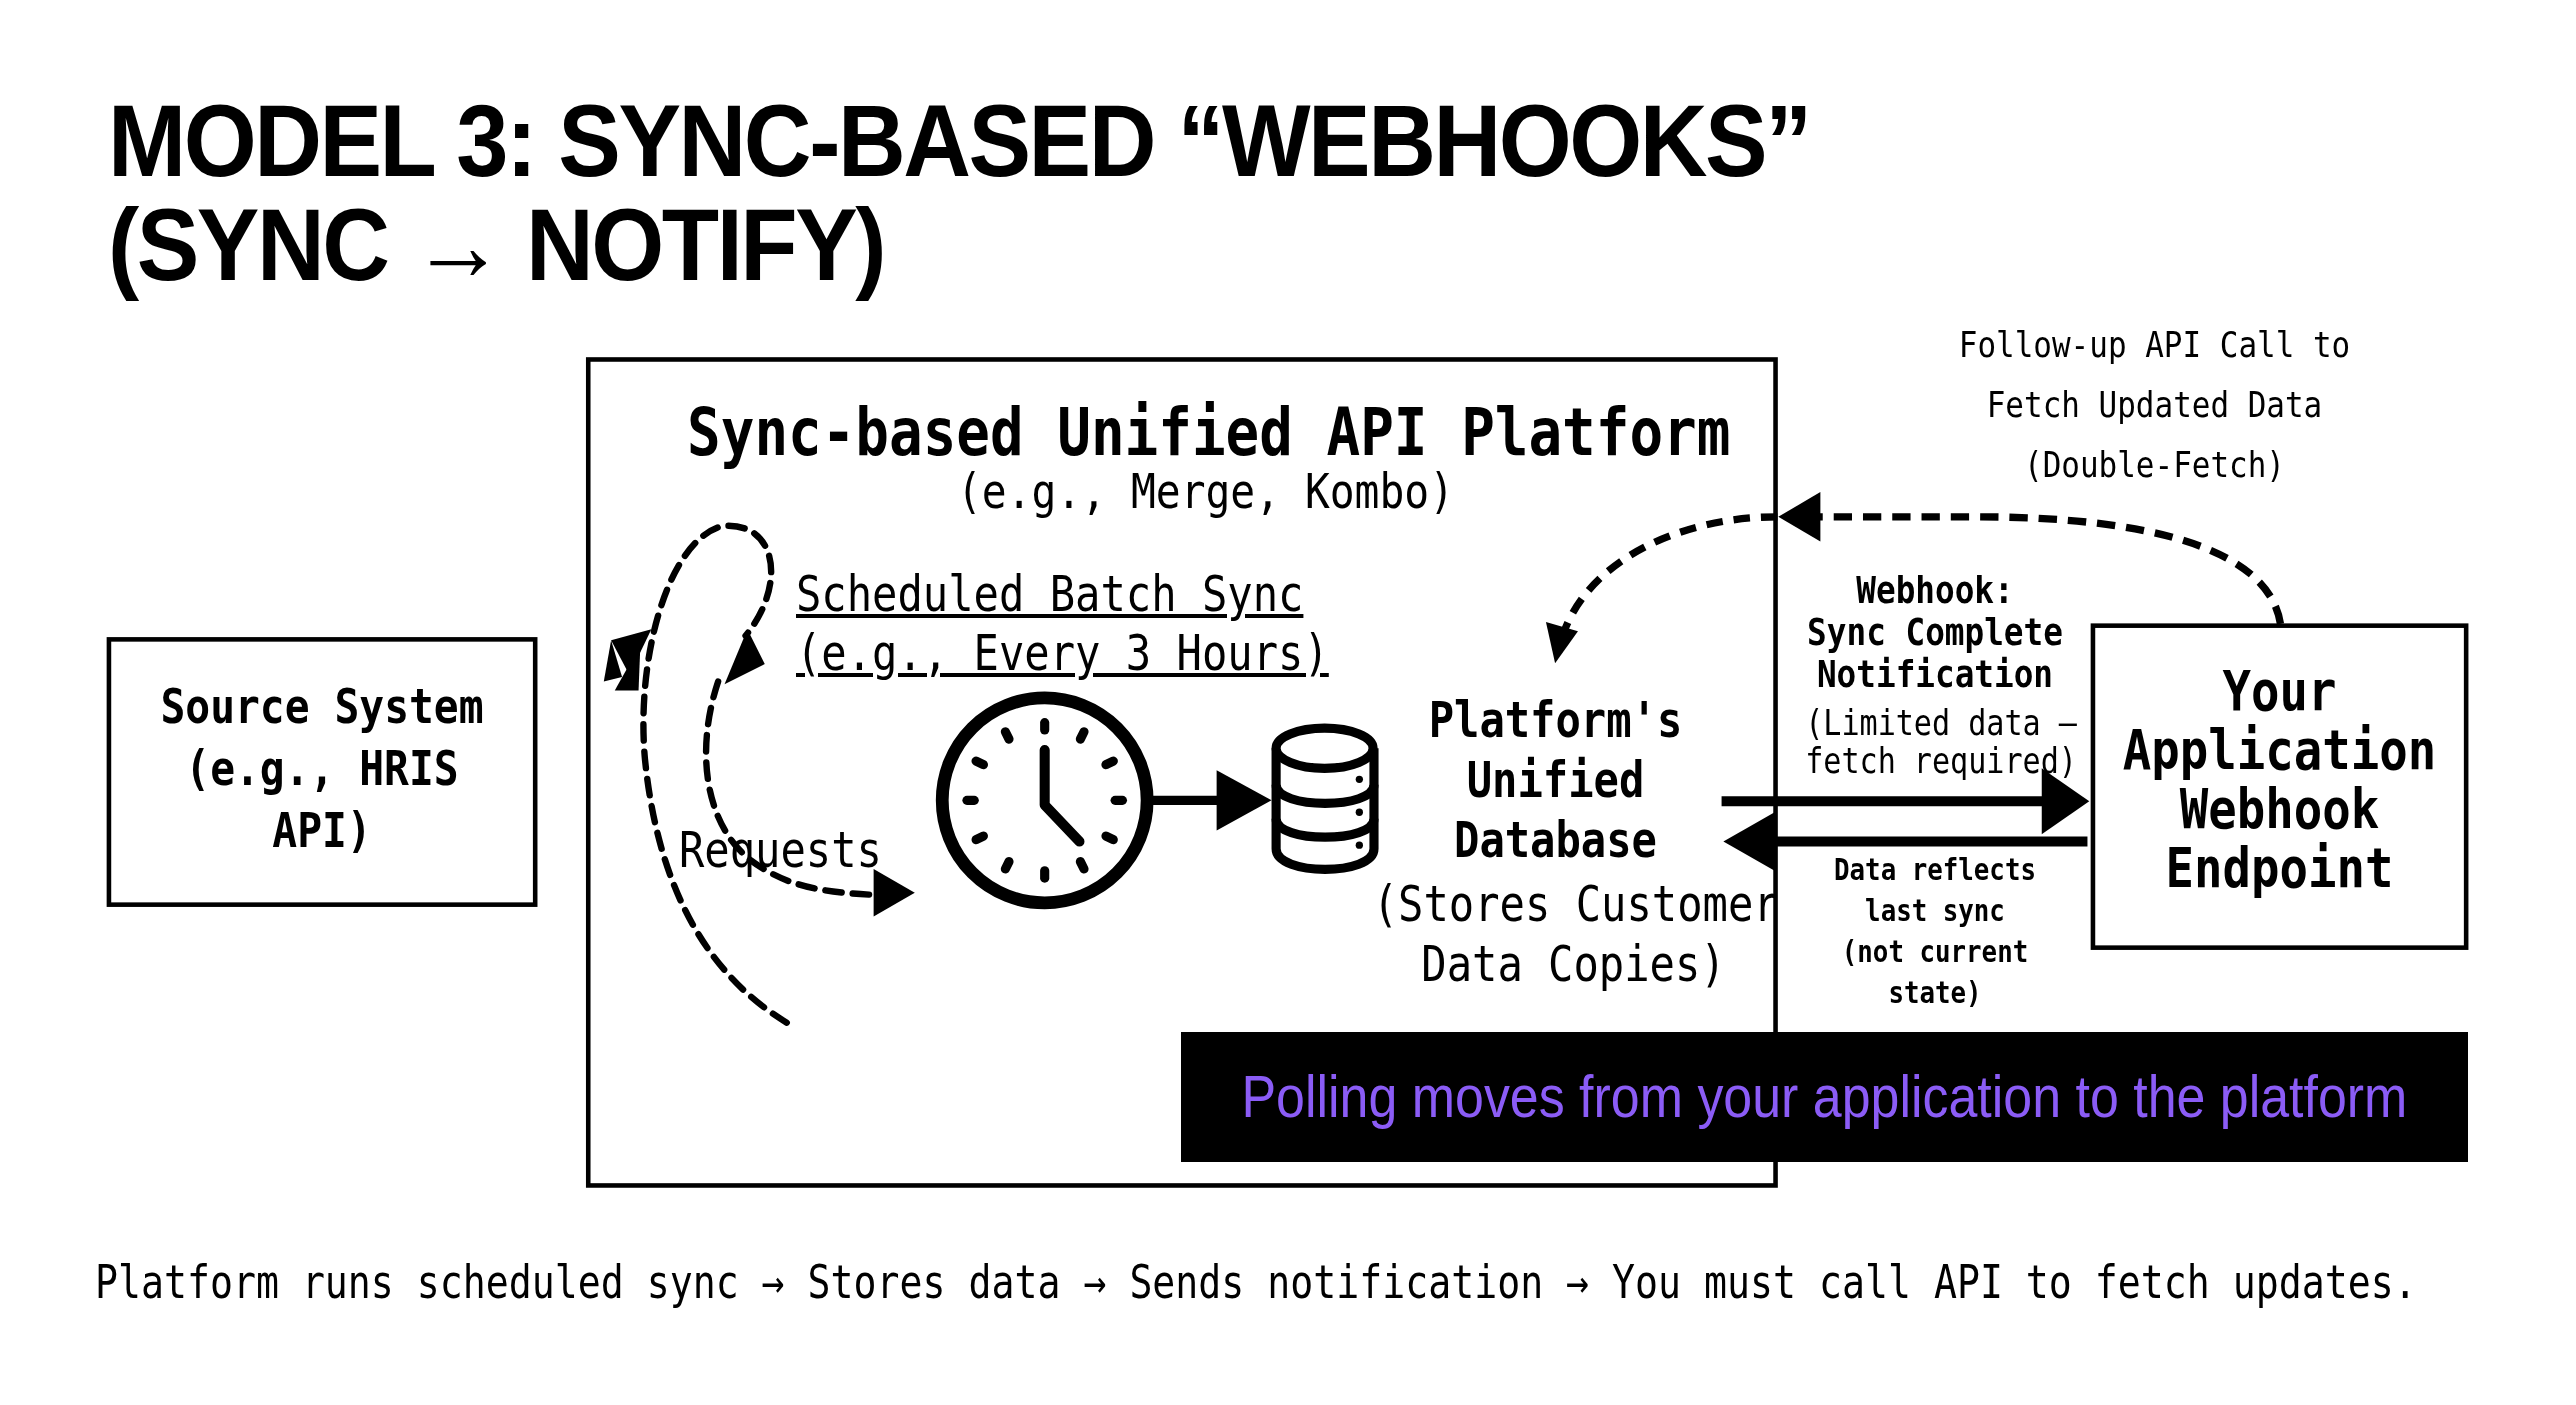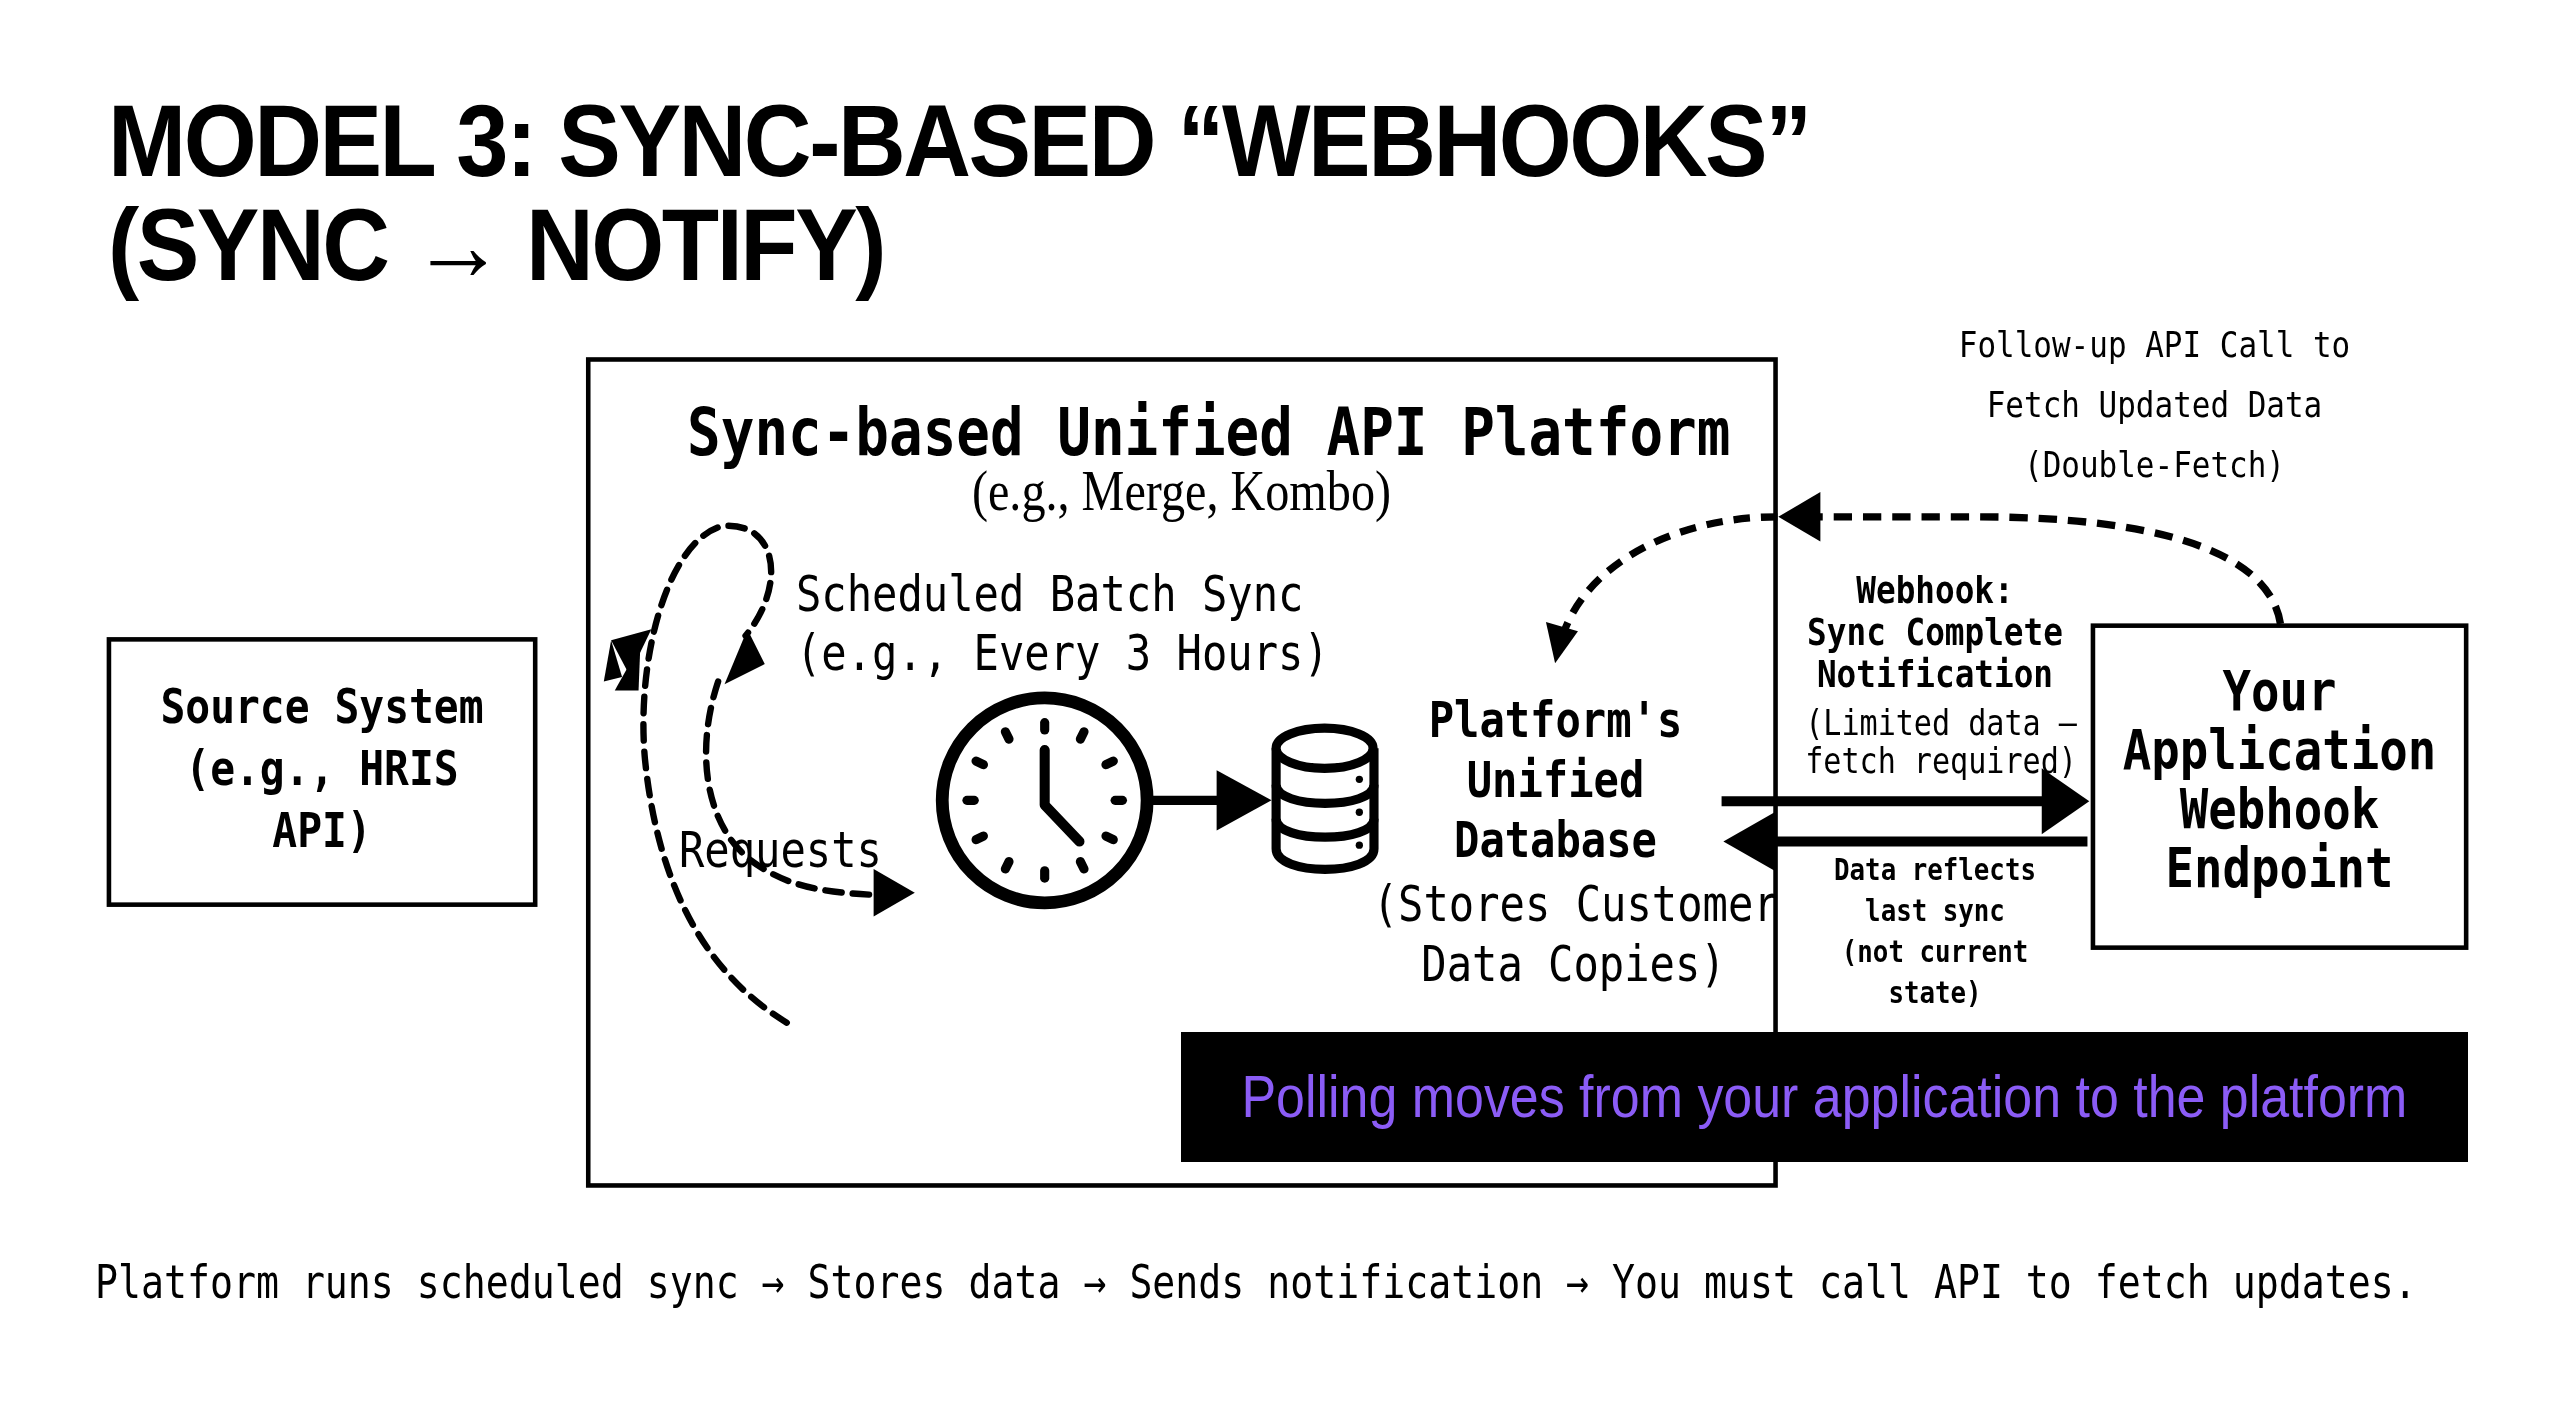--- a/index.html
+++ b/index.html
@@ -91,25 +91,25 @@
 
 <div class="abs mono bold center" style="left:109px; top:675px; width:426px; font-size:48px; line-height:62px;">
   <div class="cond">Source System</div>
   <div class="cond">(e.g., HRIS</div>
   <div class="cond">API)</div>
 </div>
 
 <div class="abs mono bold center" style="left:604px; top:403px; width:1187px; font-size:65px; line-height:59px;">
   <div class="cond">Sync-based Unified API Platform</div>
 </div>
-<div class="abs mono center" style="left:588px; top:462px; width:1187px; font-size:56px; line-height:59px;font-family:Liberation Serif, serif;">
+<div class="abs mono center" style="left:612px; top:462px; width:1187px; font-size:48px; line-height:59px;">
   <div class="cond">(e.g., Merge, Kombo)</div>
 </div>
 
-<div class="abs mono" style="left:796px; top:565px; font-size:49px; line-height:59px; white-space:nowrap;">
+<div class="abs mono" style="left:796px; top:565px; font-size:49px; line-height:59px; white-space:nowrap;text-decoration:underline;">
   <div style="transform:scaleX(0.86); transform-origin:left top;">Scheduled Batch Sync</div>
   <div style="transform:scaleX(0.86); transform-origin:left top;">(e.g., Every 3 Hours)</div>
 </div>
 
 <div class="abs mono" style="left:679px; top:821px; font-size:49px; line-height:59px; white-space:nowrap; transform:scaleX(0.86); transform-origin:left top;">Requests</div>
 
 <div class="abs mono bold center" style="left:1354px; top:691px; width:403px; font-size:49px; line-height:60px;">
   <div class="cond">Platform's</div>
   <div class="cond">Unified</div>
   <div class="cond">Database</div>

